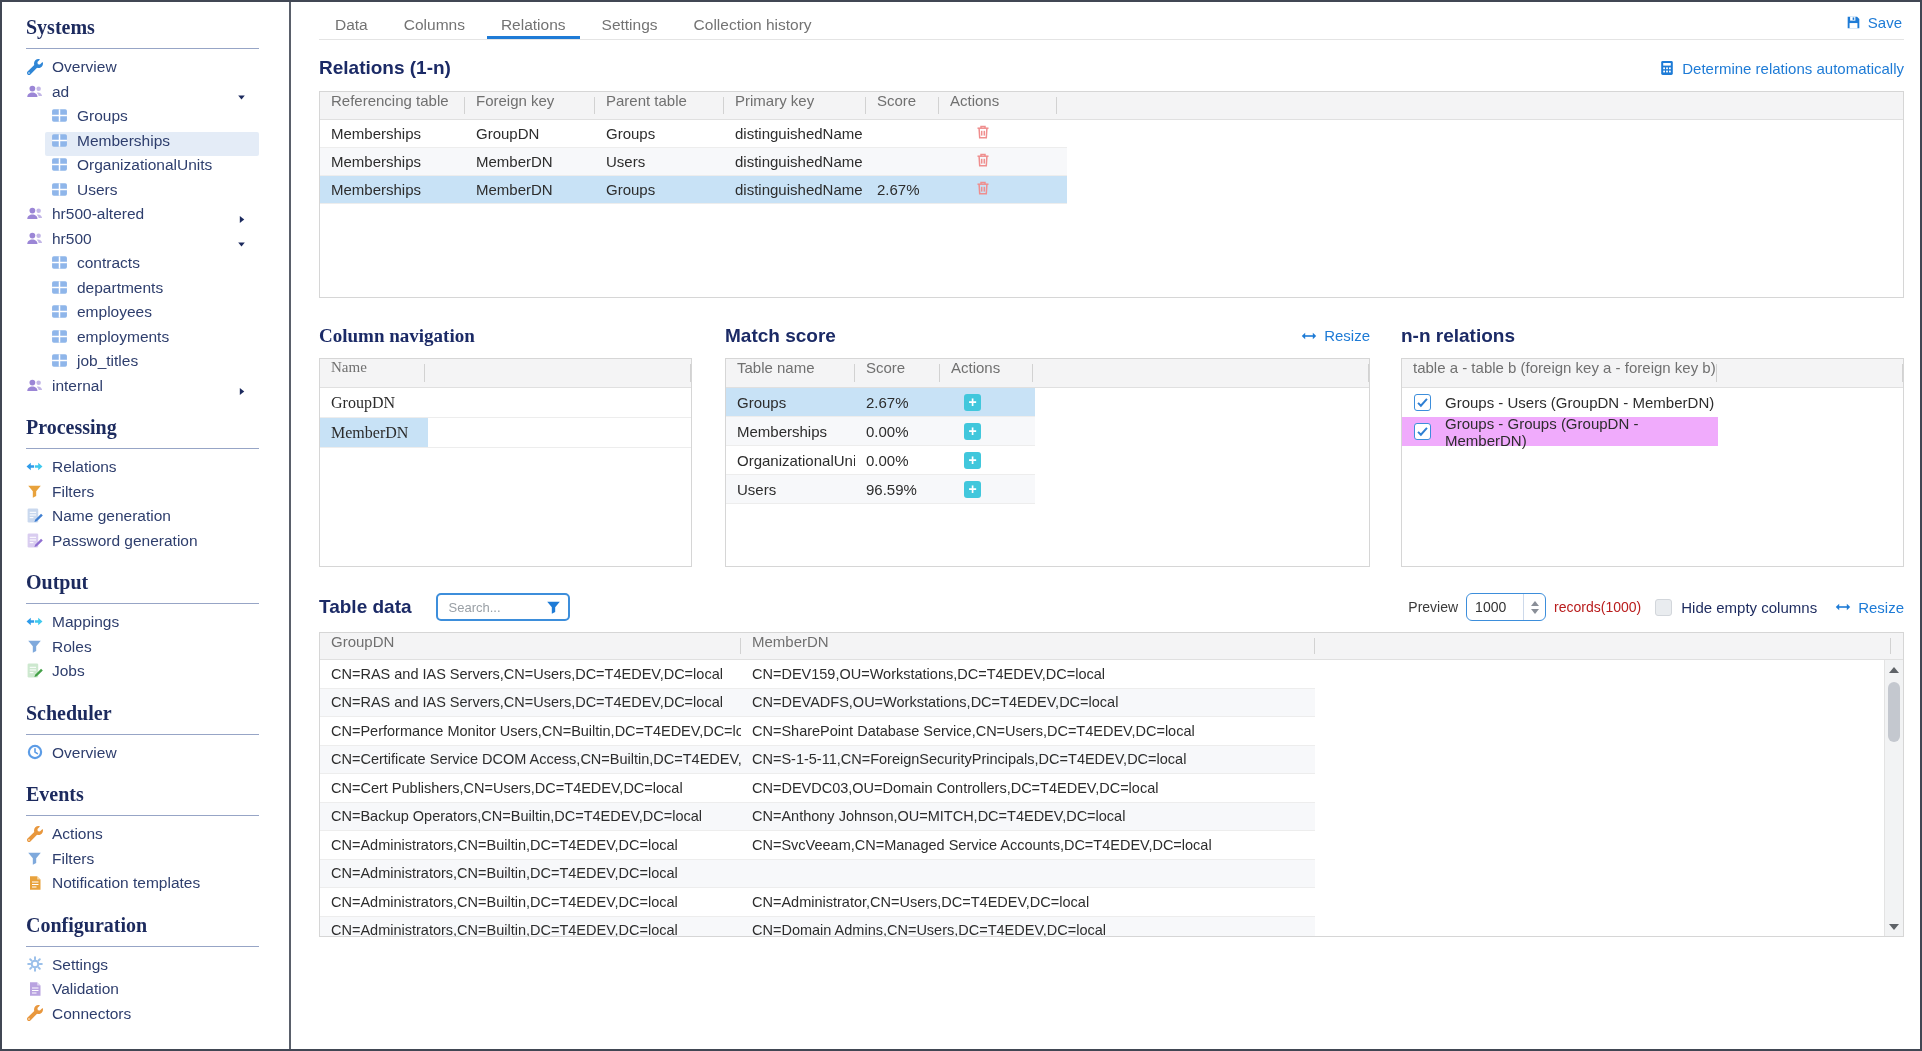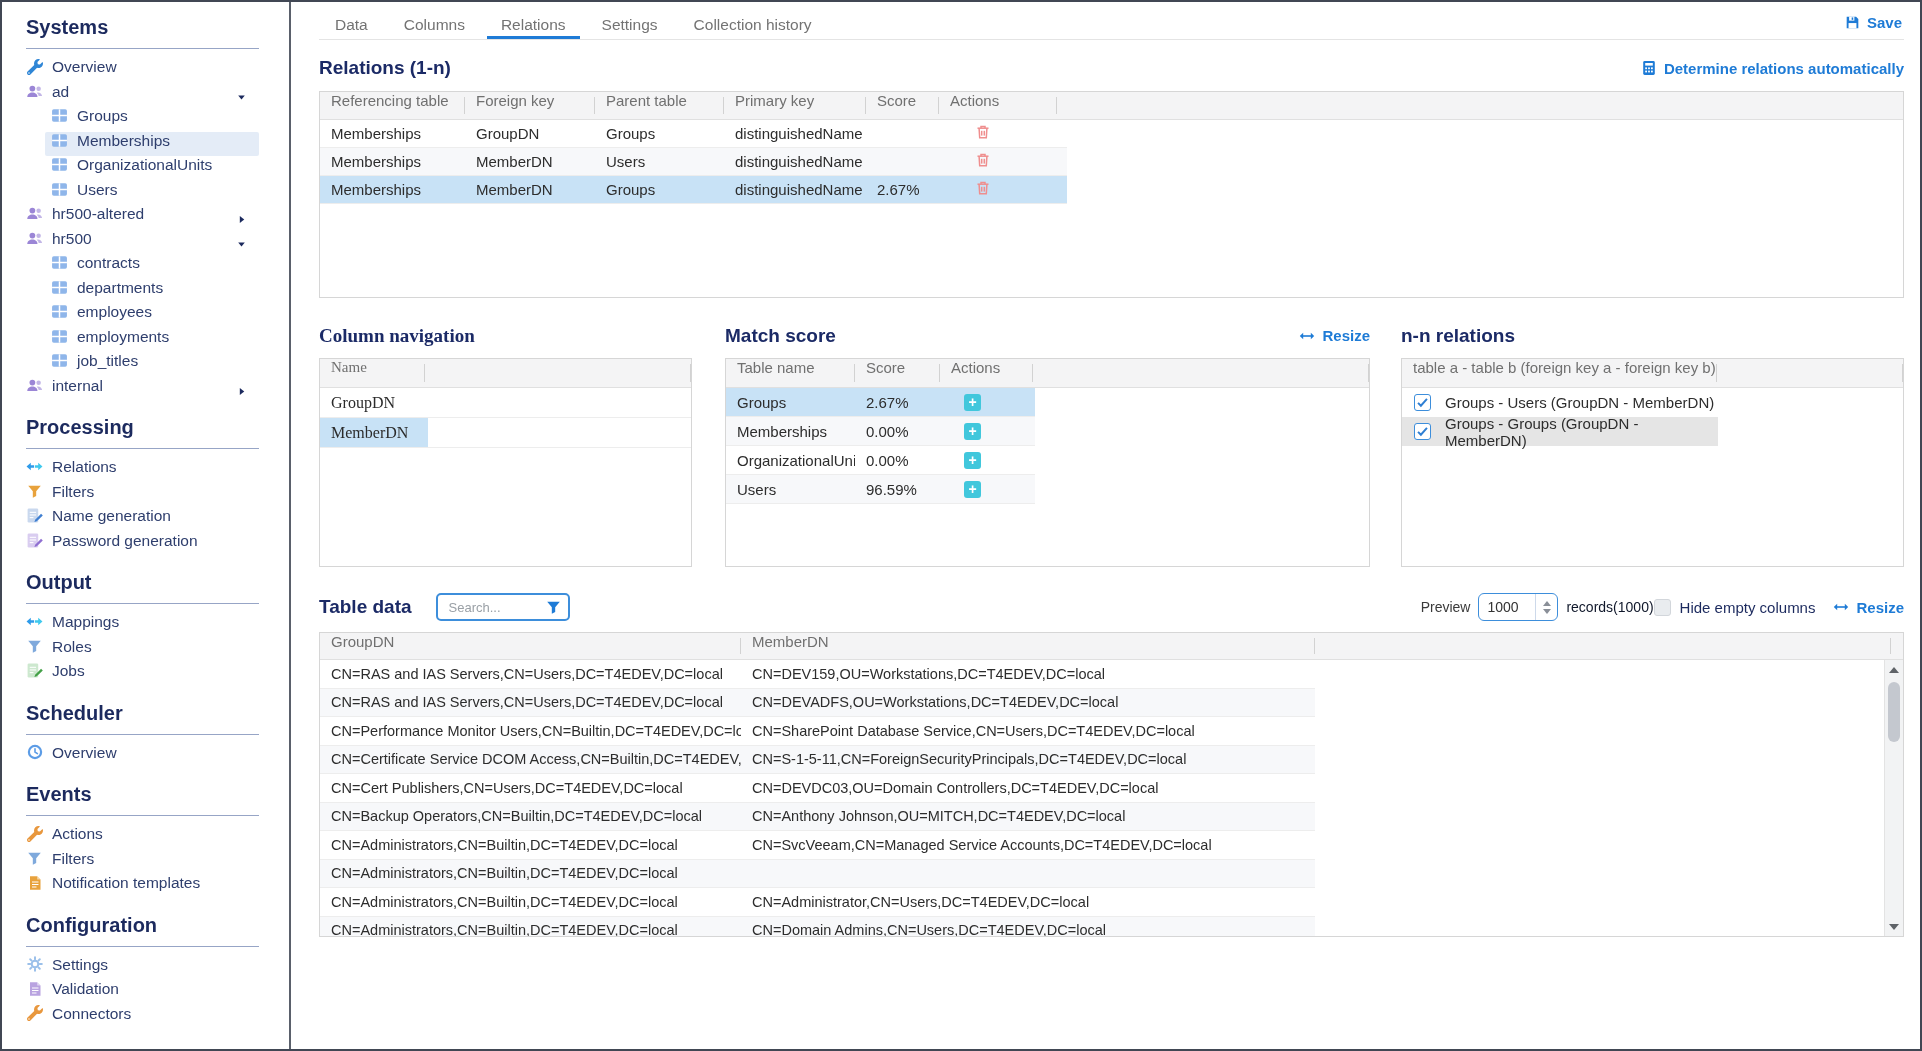--- a/index.html
+++ b/index.html
@@ -1,31 +1,31 @@
 <!DOCTYPE html>
 <html><head>
 <meta charset="utf-8">
 <style>
   html,body{margin:0;padding:0;background:#fff;}
   body{width:1922px;height:1051px;font-family:"Liberation Sans",sans-serif;color:#2b2b2b;}
   .page{display:flex;width:1922px;height:1051px;border:2px solid #40465226;outline:2px solid #414754;outline-offset:-2px;box-sizing:border-box;overflow:hidden;background:#fff;}
   
   .sidebar{width:287px;flex:none;border-right:2px solid #5a606b;padding-top:10px;overflow:hidden;background:#fff;}
-  .side-heading{font-size:20px;font-weight:700;color:#1c2a5e;margin:15px 30px 0 24px;padding-bottom:9px;border-bottom:1px solid #97a5c6;}
+  .side-heading{font-size:20px;font-weight:700;color:#1c2a5e;margin:15px 30px 0 24px;padding-bottom:9px;border-bottom:1px solid #97a5c6;font-family:Liberation Serif, serif;}
   .side-section:first-child .side-heading{margin-top:4px;}
   .side-items{margin-top:9px;margin-bottom:4px;}
   .side-item{display:flex;align-items:flex-start;height:24.5px;position:relative;font-size:15.5px;color:#2e3e6d;margin:0 30px 0 18px;padding-left:6px;cursor:default;border-radius:2px;}
   .side-item.lvl1{margin-left:43px;}
   .side-item.selected{background:#e4ecf7;}
   .side-item .icon{width:17px;height:17px;margin-right:9px;flex:none;display:flex;align-items:center;justify-content:center;}
   .side-item .chev{position:absolute;right:12px;top:6px;}
   
   .main{flex:1;position:relative;padding:0 16px 0 28px;overflow:hidden;background:#fff;}
   .save-link{position:absolute;top:12px;right:18px;}
-  .link{color:#1e7bd6;font-size:15px;display:inline-flex;align-items:center;gap:7px;text-decoration:none;cursor:pointer;white-space:nowrap;font-weight:bold;}
+  .link{color:#1e7bd6;font-size:15px;display:inline-flex;align-items:center;gap:7px;text-decoration:none;cursor:pointer;white-space:nowrap;}
   .tabbar{display:flex;gap:32px;padding:14px 2px 0 14px;border-bottom:1px solid #e4e4e4;height:38px;box-sizing:border-box;}
   .tab{color:#737373;font-size:15.5px;position:relative;padding:0 2px 12px 2px;cursor:pointer;}
   .tab.active::after{content:"";position:absolute;left:-12px;right:-12px;bottom:0;height:3px;background:#1e7bd6;}
   .section-head{display:flex;justify-content:space-between;align-items:center;margin-top:17px;}
   .sec-title{font-size:19px;font-weight:700;color:#1b2a66;margin:0;}
   
   .thead{display:flex;background:#f4f4f5;border-bottom:1px solid #e0e0e0;color:#707070;font-size:15px;box-sizing:border-box;}
   .th{padding-left:11px;box-sizing:border-box;position:relative;white-space:nowrap;overflow:hidden;}
   .th::after{content:"";position:absolute;right:0;top:5px;bottom:5px;width:1px;background:#d2d2d2;}
   .trow{display:flex;align-items:center;border-bottom:1px solid #ededed;font-size:15px;color:#2d2d2d;box-sizing:border-box;}
@@ -41,37 +41,37 @@
   .match{width:645px;flex:none;margin-left:33px;}
   .nn{width:503px;flex:none;margin-left:31px;}
   .mid-head{display:flex;justify-content:space-between;align-items:center;height:23px;}
   .panel{border:1px solid #d6d6d6;height:209px;margin-top:11px;background:#fff;overflow:hidden;box-sizing:border-box;}
   .panel .thead{height:29px;}
   .panel .trow{height:29px;}
   .colnav-row{width:100%;border-bottom:1px solid #ededed;height:29px;display:flex;align-items:center;}
   .colnav-cell{width:108px;height:29px;display:flex;align-items:center;padding-left:11px;box-sizing:border-box;}
   .colnav-cell.selected{background:#c8e2f6;}
   .nn-row{display:flex;align-items:center;height:29px;font-size:15px;color:#2d2d2d;padding-left:12px;width:316px;box-sizing:border-box;gap:14px;}
-  .nn-row.selected{background:#e5e5e5;}
+  .nn-row.selected{background:#f0abfc;}
   .cbx-blue{width:17px;height:17px;border:1.5px solid #3d8edb;border-radius:3px;background:#fff;display:flex;align-items:center;justify-content:center;box-sizing:border-box;flex:none;}
   .plus-btn{width:17px;height:17px;background:#41c7dc;border-radius:3px;color:#fff;font-size:14px;font-weight:700;display:flex;align-items:center;justify-content:center;line-height:1;cursor:pointer;}
   
   .td-head{display:flex;justify-content:space-between;align-items:center;margin-top:26px;}
   .td-left{display:flex;align-items:center;}
   .search-box{width:134px;height:28px;border:2px solid #3d8edb;border-radius:5px;display:flex;align-items:center;padding:0 7px 0 9px;box-sizing:border-box;margin-left:24px;background:#fff;}
   .search-box input{border:none;outline:none;flex:1;width:80px;font-size:13px;color:#333;font-family:"Liberation Sans",sans-serif;background:transparent;}
   .search-box input::placeholder{color:#9aa0a6;}
   .td-right{display:flex;align-items:center;font-size:15px;color:#1c2a5e;}
   .lbl-preview{font-size:14px;color:#3a3a3a;margin-right:8px;}
   .preview-box{width:80px;height:28px;border:1.5px solid #3d8edb;border-radius:6px;display:flex;align-items:center;box-sizing:border-box;overflow:hidden;background:#fff;}
   .preview-box input{border:none;outline:none;width:46px;padding-left:8px;font-size:14px;color:#333;font-family:"Liberation Sans",sans-serif;background:transparent;}
   .spinner{margin-left:auto;width:22px;height:100%;border-left:1px solid #cdd9ea;display:flex;flex-direction:column;align-items:center;justify-content:center;gap:3px;cursor:pointer;}
   .spin-up{width:0;height:0;border-left:4px solid transparent;border-right:4px solid transparent;border-bottom:5px solid #8a8f98;}
   .spin-down{width:0;height:0;border-left:4px solid transparent;border-right:4px solid transparent;border-top:5px solid #8a8f98;}
-  .lbl-records{font-size:14px;color:#0f172a;margin:0 0 0 8px;}
+  .lbl-records{font-size:14px;color:#b91c1c;margin:0 14px 0 8px;}
   .cbx-gray{width:17px;height:17px;background:#e9ecef;border:1px solid #d2d6db;border-radius:3px;box-sizing:border-box;margin-right:9px;cursor:pointer;}
   .lbl-hide{margin-right:18px;}
   .data-table{margin-top:11px;border:1px solid #d6d6d6;height:303px;position:relative;overflow:hidden;background:#fff;}
   .data-table .thead{height:27px;}
   .data-table .trow{height:28.5px;width:995px;font-size:14.5px;}
   .scrollbar{position:absolute;top:27px;right:0;bottom:0;width:19px;background:#f2f3f4;border-left:1px solid #e3e3e3;box-sizing:border-box;}
   .sb-btn{position:absolute;left:0;width:100%;height:19px;display:flex;align-items:center;justify-content:center;cursor:pointer;}
   .sb-up{top:0;}
   .sb-dn{bottom:0;}
   .tri-up{width:0;height:0;border-left:5px solid transparent;border-right:5px solid transparent;border-bottom:6px solid #5f6368;}

